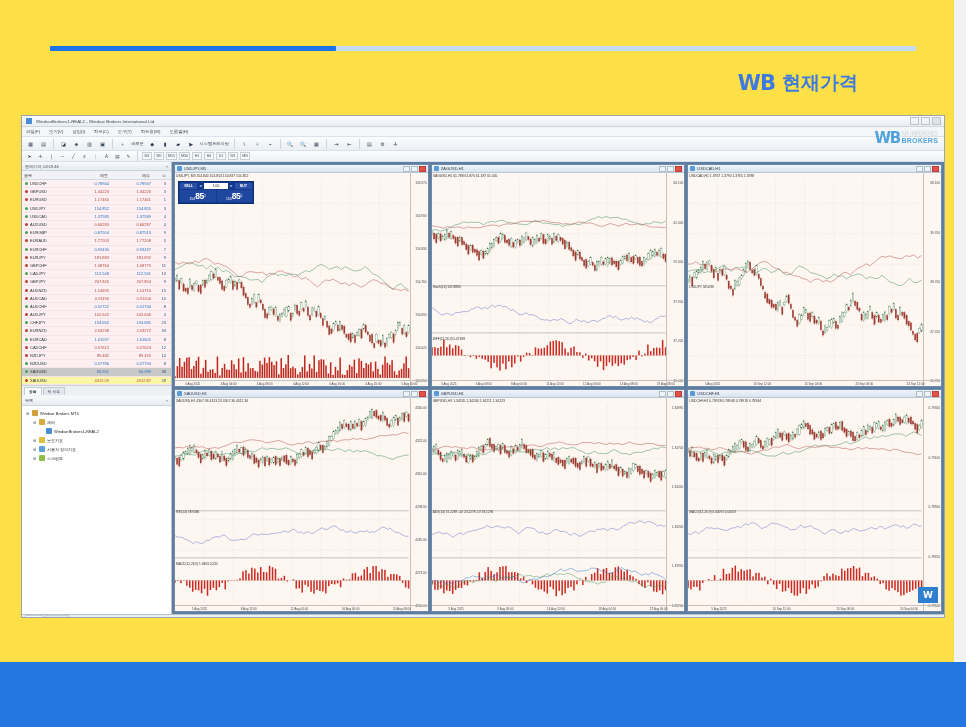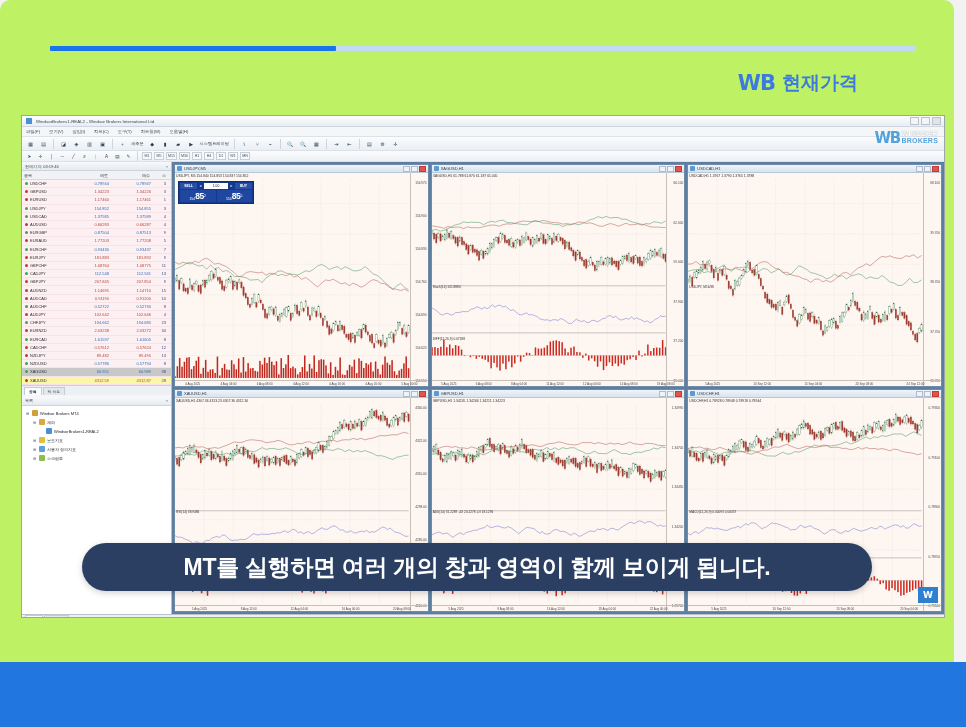--- a/index.html
+++ b/index.html
@@ -3,21 +3,21 @@
 <meta charset="utf-8">
 <style>
   * { box-sizing: border-box; }
   html, body {
     margin: 0; padding: 0;
     width: 966px; height: 727px;
     background: #f2f2f2;
     font-family: "Liberation Sans", sans-serif;
     overflow: hidden;
   }
-  .slide { position: relative; width: 954px; height: 727px; background: #bef264; border-radius: 10px; }
+  .slide { position: relative; width: 954px; height: 727px; background: #fde047; }
 
   
   .progress-track {
     position: absolute; left: 50px; top: 46px; width: 866px; height: 5px;
     background: #c3d9f5; border-radius: 1px;
   }
   .progress-fill {
     position: absolute; left: 0; top: 0; height: 5px; width: 33.3%;
     background: #1a73e8; border-radius: 1px;
   }
@@ -2663,16 +2663,15 @@
       <div class="term-tabs-top">
         <span class="tt active">일반</span>
         <span class="tt">열거하기</span>
       </div>
 
     </div>
 
     <div class="sb-logo">W</div>
   </div>
 
-  <div class="caption">MT를 실행하면 여러 개의 창과 영역이 함께 보이게 됩니다.</div>
 
   <div class="footer"></div>
 </div>
 
 </body></html>

